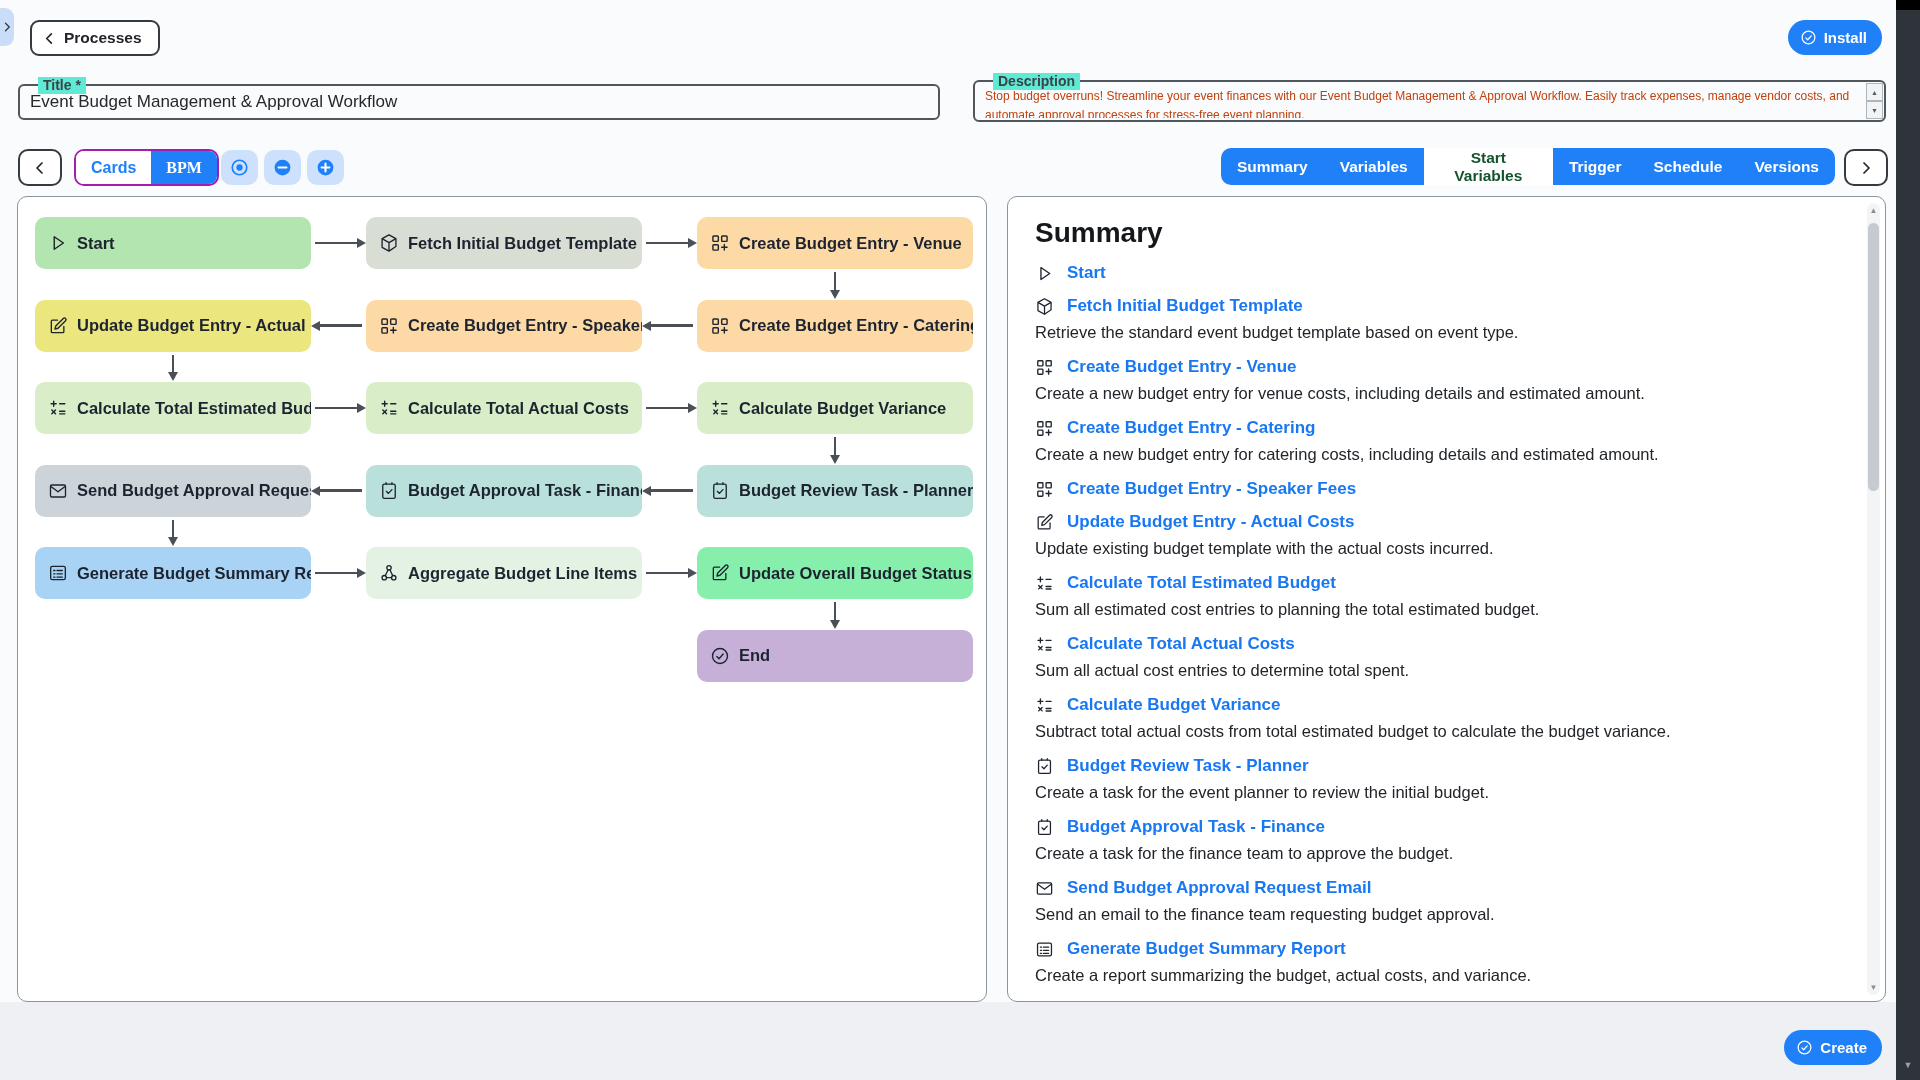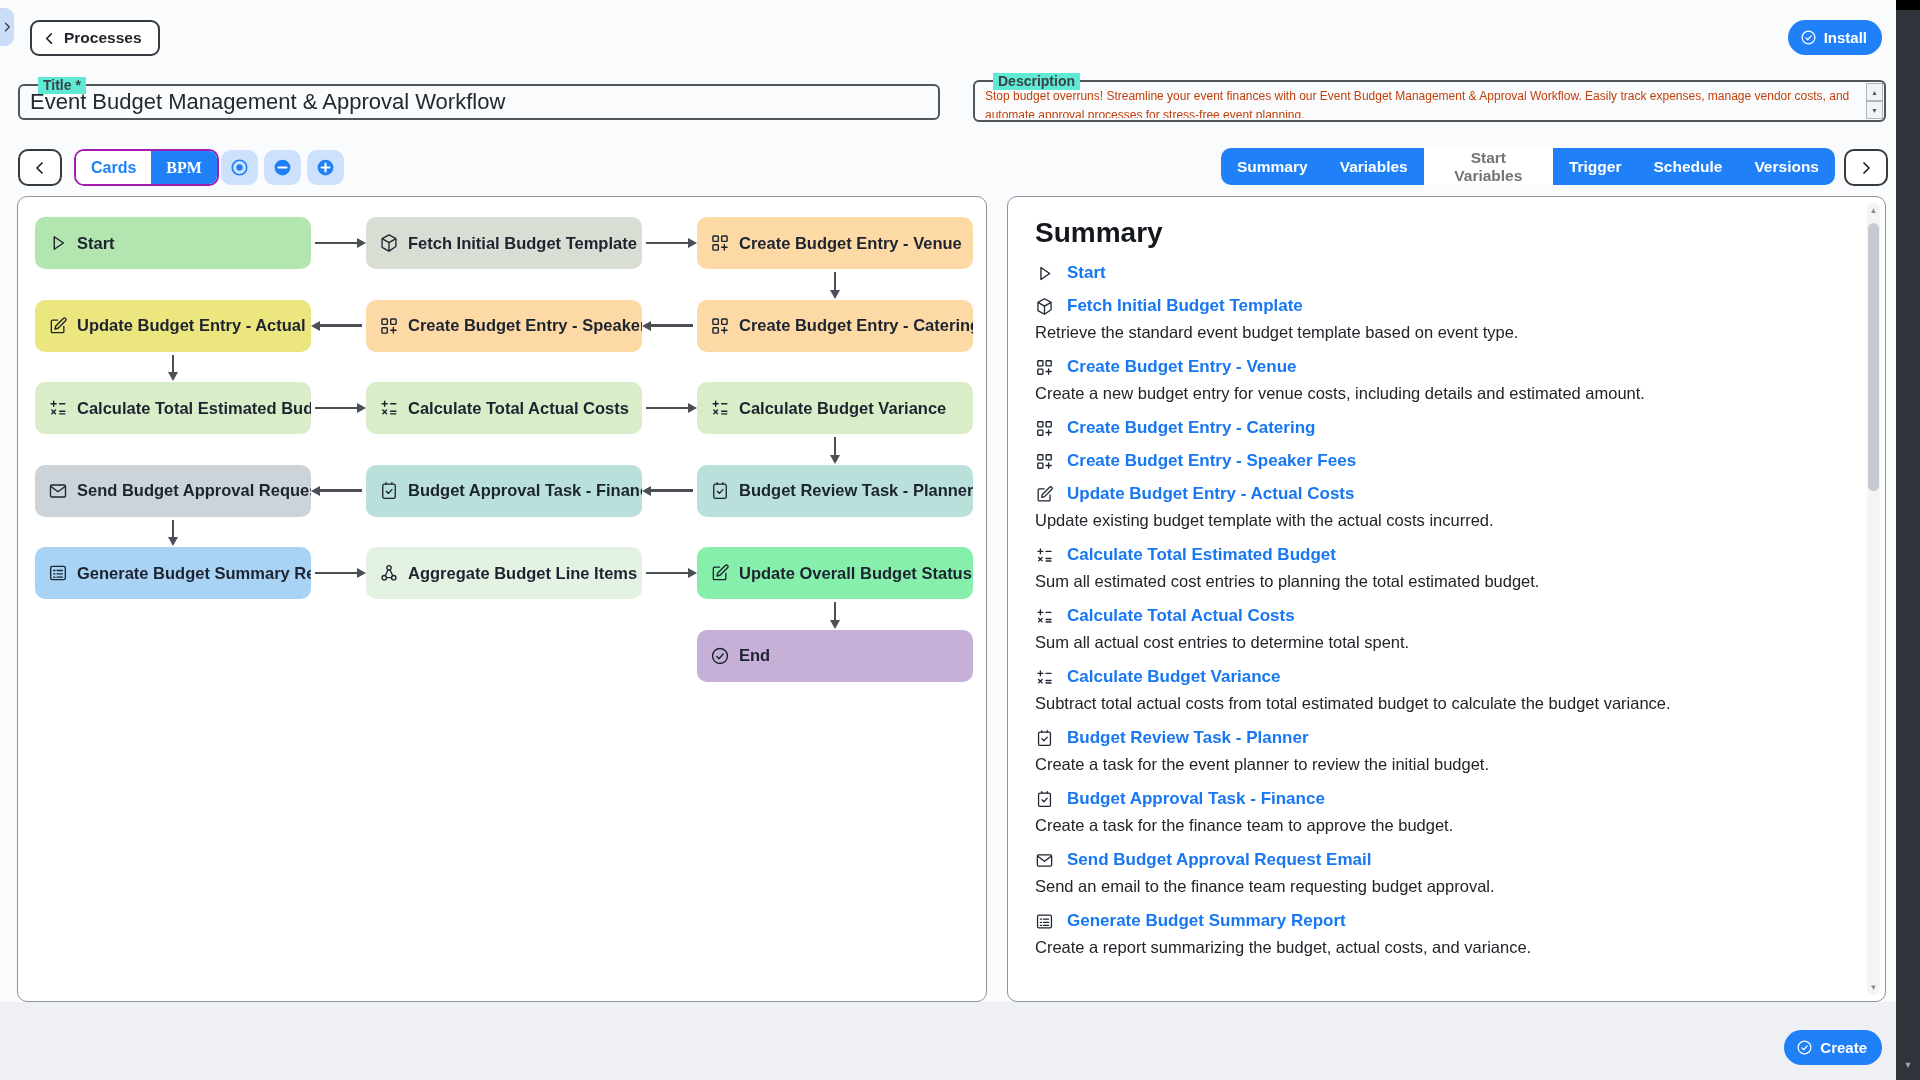--- a/index.html
+++ b/index.html
@@ -25,21 +25,21 @@
   .pill-btn svg { width:17px; height:17px; }
   .install-btn { top:20px; }
   .create-btn  { top:1030px; }
 
   
   .field { position:absolute; border:2px solid #4f565c; border-radius:6px; background:transparent; }
   .field-legend { position:absolute; top:-9px; left:18px; background:#5eead4; padding:0 5px;
     font-size:14px; font-weight:bold; color:#3b4248; line-height:17px; }
   .title-field { left:18px; top:84px; width:922px; height:36px; }
   .title-field input { position:absolute; left:10px; right:10px; top:2px; bottom:2px; width:calc(100% - 20px);
-    border:none; outline:none; background:transparent; font-family:inherit; font-size:22px; color:#24292e; }
+    border:none; outline:none; background:transparent; font-family:inherit; font-size:17px; color:#24292e; }
   .desc-field { left:973px; top:80px; width:913px; height:42px; }
   .desc-text { position:absolute; left:10px; right:24px; top:5px; bottom:2px; overflow:hidden;
     font-size:12px; line-height:19px; color:#c2410c; }
   .desc-spinner { position:absolute; right:1px; top:1px; bottom:1px; width:17px; display:flex; flex-direction:column; }
   .desc-spinner button { flex:1; border:1px solid #adb5bd; background:#f1f3f5; font-size:7px; color:#555c63;
     cursor:pointer; padding:0; line-height:1; }
 
   
   .sq-btn { position:absolute; top:149px; width:44px; height:37px; background:#fff; border:2px solid #343a40;
     border-radius:10px; display:flex; align-items:center; justify-content:center; color:#212529; cursor:pointer; }
@@ -54,21 +54,21 @@
   .seg.bpm   { background:#1f80f8; color:#fff;font-family:Liberation Serif, serif; }
 
   .tool-icon-btn { position:absolute; top:150px; width:37px; height:35px; background:#cde1fc; border:none;
     border-radius:10px; display:flex; align-items:center; justify-content:center; color:#1f80f8; cursor:pointer; }
   .tool-icon-btn svg { width:21px; height:21px; }
 
   .tab-bar { position:absolute; left:1221px; top:148px; width:614px; height:37px; background:#1f80f8;
     border-radius:10px; display:flex; align-items:stretch; overflow:hidden; }
   .tab { border:none; background:transparent; color:#fff; font-family:inherit; font-size:15.5px; font-weight:bold;
     padding:0 16px; cursor:pointer; }
-  .tab.active { background:#fff; color:#737373; }
+  .tab.active { background:#fff; color:#14532d; }
 
   
   .flow-canvas { position:absolute; left:17px; top:196px; width:970px; height:806px; background:#fff;
     border:1px solid #8d949b; border-radius:10px; overflow:hidden; }
   .flow-node { position:absolute; width:276px; height:52px; border-radius:10px; display:flex; align-items:center;
     gap:9px; padding-left:13px; overflow:hidden; white-space:nowrap; cursor:pointer; }
   .flow-node .ni { width:20px; height:20px; flex:none; color:#1d2430; }
   .flow-label { font-size:16.5px; font-weight:bold; color:#1d2430; }
   .arrow-line { position:absolute; background:#4a5056; }
   .arrow-head { position:absolute; width:0; height:0; }
@@ -421,20 +421,21 @@
             </div>
             <div class="sum-desc">Create a new budget entry for venue costs, including details and estimated amount.</div>
           </div>
           <div class="sum-item">
             <div class="sum-title-row">
               <svg class="ni">
                 <use href="#i-grid-plus"></use>
               </svg>
               <a class="sum-link">Create Budget Entry - Catering</a>
             </div>
+            <div class="sum-desc">Create a new budget entry for catering costs, including details and estimated amount.</div>
           </div>
           <div class="sum-item">
             <div class="sum-title-row">
               <svg class="ni">
                 <use href="#i-grid-plus"></use>
               </svg>
               <a class="sum-link">Create Budget Entry - Speaker Fees</a>
             </div>
           </div>
           <div class="sum-item">

